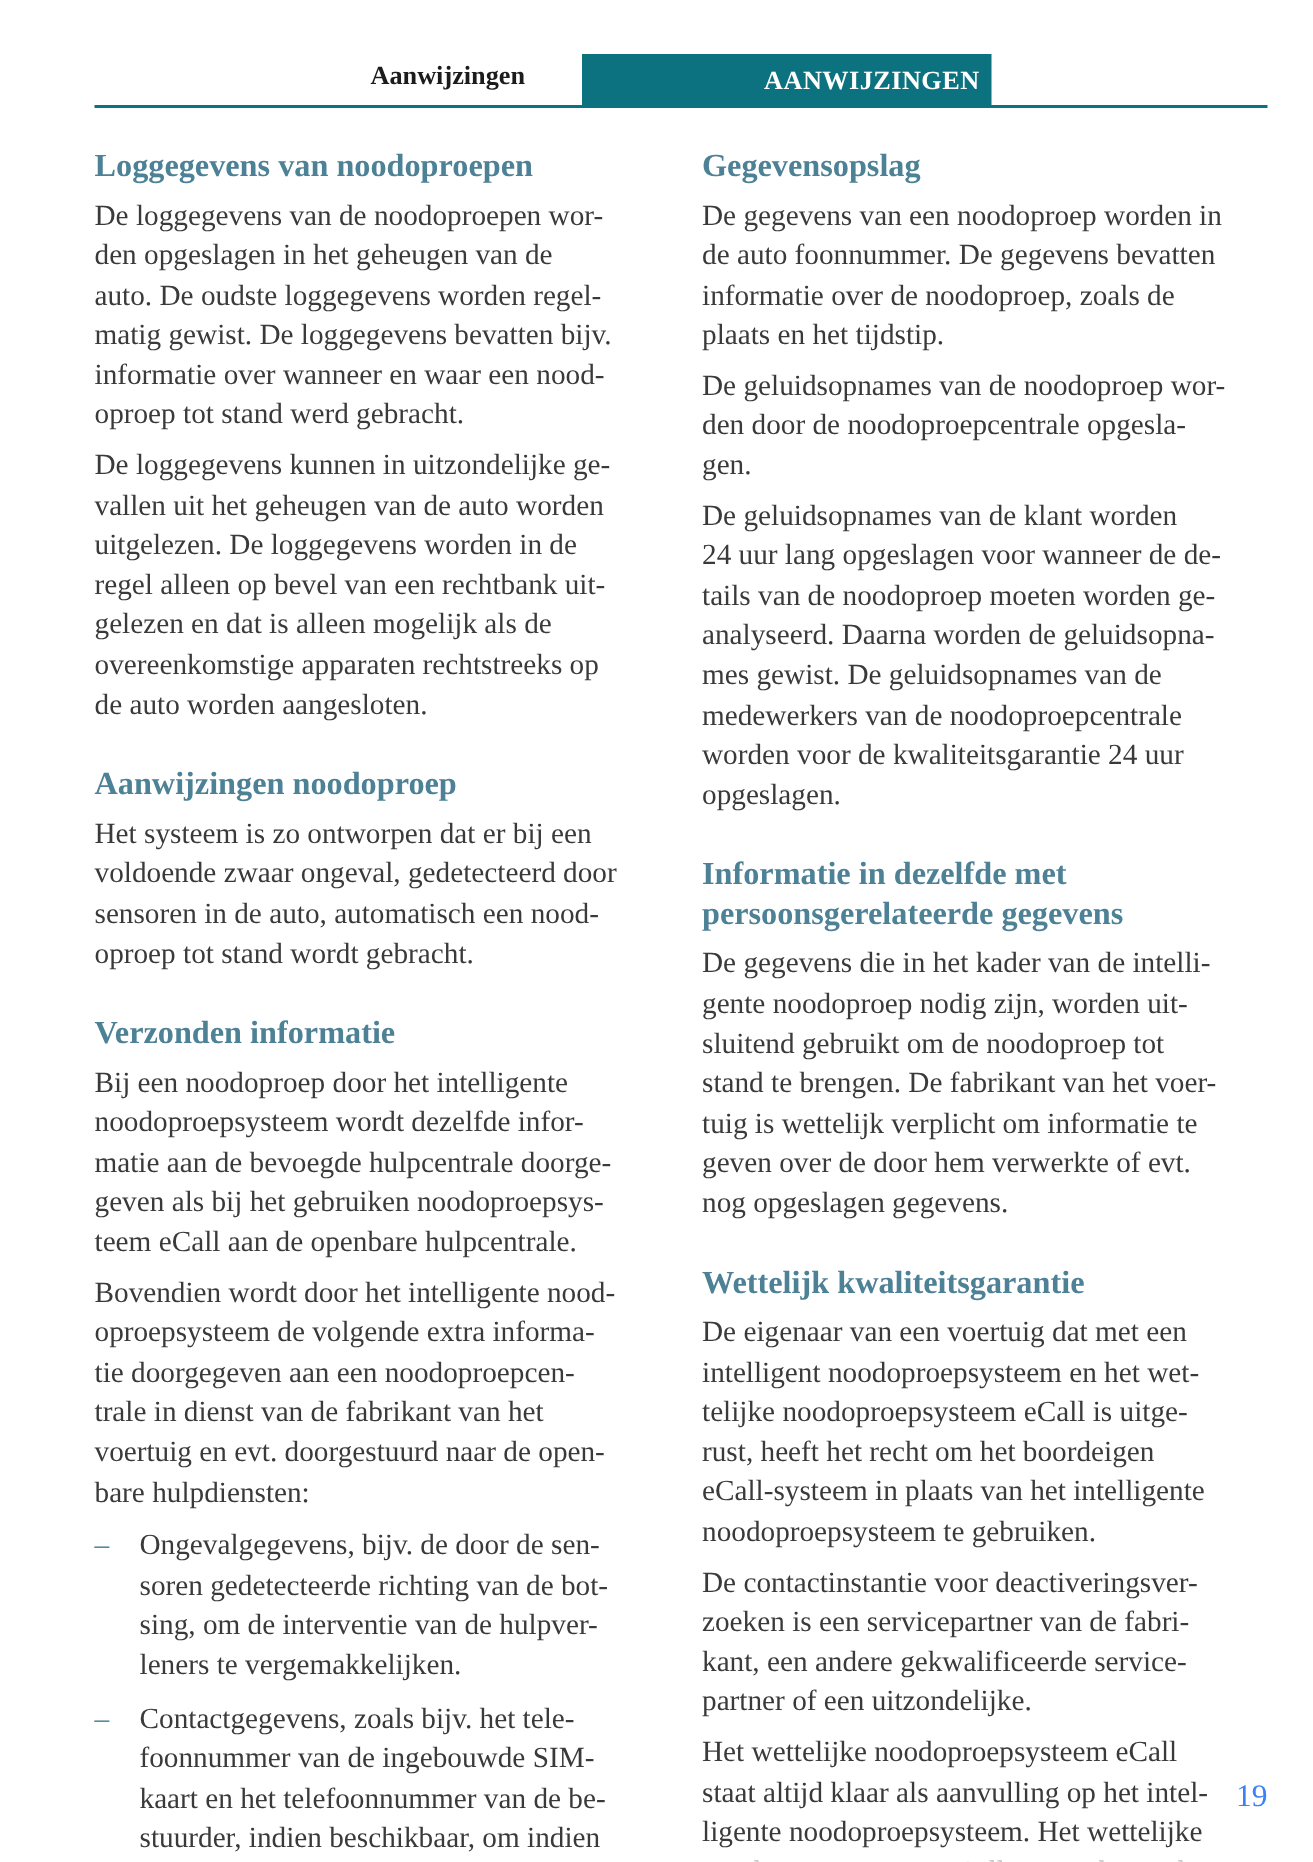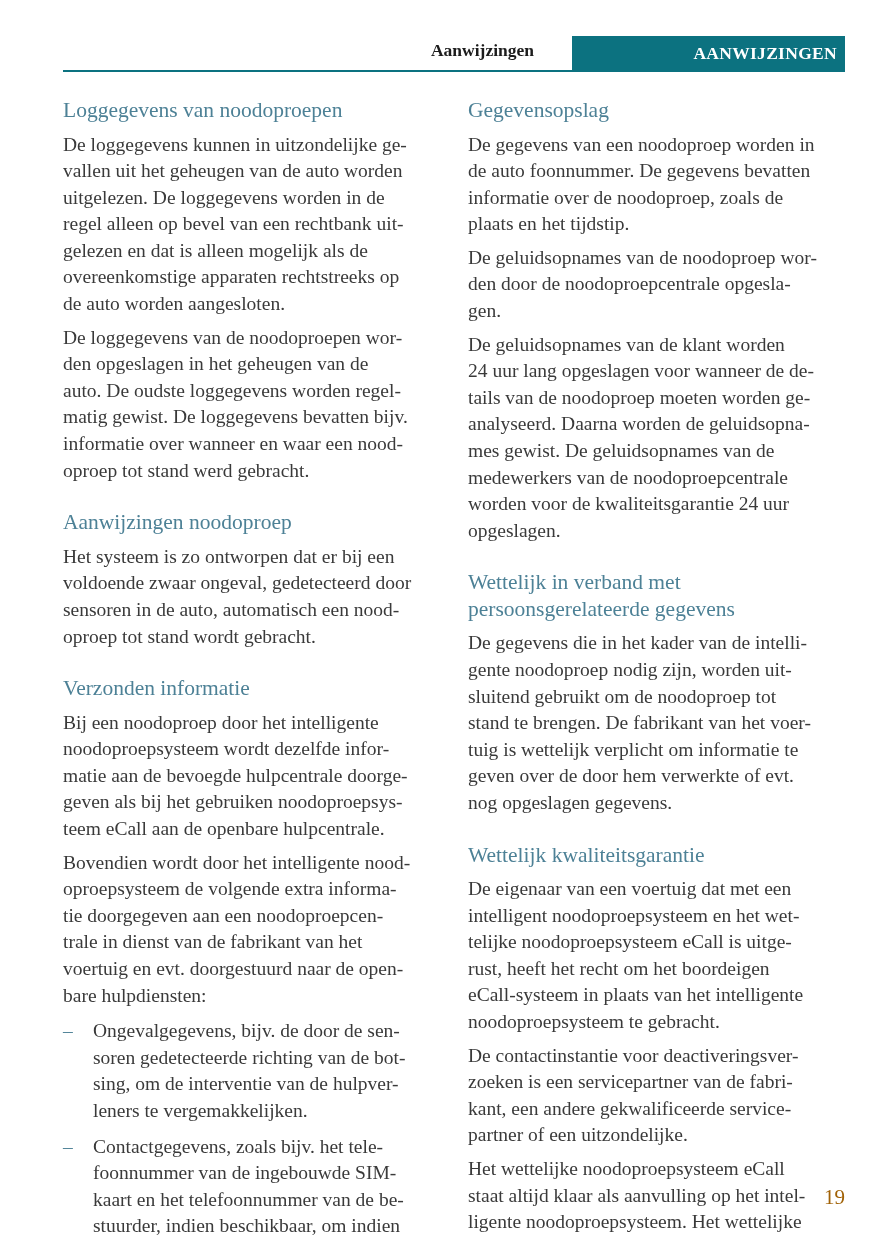--- a/index.html
+++ b/index.html
@@ -16,21 +16,21 @@
   
   .header {
     position: absolute;
     top: 0;
     left: 63px;
     width: 782px;
     height: 72px;
   }
   .header-inner {
     display: flex;
-    justify-content: flex-end;
+    justify-content: center;
     align-items: flex-end;
     height: 70px;
     gap: 25px;
   }
   .header-section-label {
     font-weight: bold;
     font-size: 17.5px;
     color: #1c1c1c;
     margin-right: 13px;
     padding-bottom: 9px;
@@ -58,21 +58,21 @@
     top: 97px;
     left: 63px;
     width: 782px;
     display: flex;
     gap: 29px;
   }
   .col { width: 376px; flex: none; }
   .section-heading {
     font-size: 21.5px;
     line-height: 26.5px;
-    font-weight: normal;
+    font-weight: bold;
     color: var(--heading, #4d8196);
     margin: 25px 0 8px 0;
     white-space: pre-line;
   }
   .section:first-child .section-heading { margin-top: 0; }
   .para {
     font-size: 19.5px;
     line-height: 26.6px;
     margin: 0 0 7px 0;
     white-space: pre-line;
@@ -89,21 +89,21 @@
     flex: none;
     color: var(--heading, #4d8196);
   }
   .bullet-text { flex: 1; white-space: pre-line; }
   
   .page-number {
     position: absolute;
     right: 30px;
     bottom: 31px;
     font-size: 21px;
-    color: #a16207;
+    color: #3b82f6;
   }
 </style>
 </head>
 <body>
 
 <div class="page">
 
   <div class="header">
     <div class="header-inner">
       <span class="header-section-label">Aanwijzingen</span>
@@ -111,33 +111,33 @@
     </div>
     <div class="header-rule"></div>
   </div>
 
   <div class="content">
 
     <div class="col">
 
       <div class="section">
         <h2 class="section-heading">Loggegevens van noodoproepen</h2>
+        <p class="para">De loggegevens van de noodoproepen wor-
+den opgeslagen in het geheugen van de
+auto. De oudste loggegevens worden regel-
+matig gewist. De loggegevens bevatten bijv.
+informatie over wanneer en waar een nood-
+oproep tot stand werd gebracht.</p>
         <p class="para">De loggegevens kunnen in uitzondelijke ge-
 vallen uit het geheugen van de auto worden
 uitgelezen. De loggegevens worden in de
 regel alleen op bevel van een rechtbank uit-
 gelezen en dat is alleen mogelijk als de
 overeenkomstige apparaten rechtstreeks op
 de auto worden aangesloten.</p>
-        <p class="para">De loggegevens van de noodoproepen wor-
-den opgeslagen in het geheugen van de
-auto. De oudste loggegevens worden regel-
-matig gewist. De loggegevens bevatten bijv.
-informatie over wanneer en waar een nood-
-oproep tot stand werd gebracht.</p>
       </div>
 
       <div class="section">
         <h2 class="section-heading">Aanwijzingen noodoproep</h2>
         <p class="para">Het systeem is zo ontworpen dat er bij een
 voldoende zwaar ongeval, gedetecteerd door
 sensoren in de auto, automatisch een nood-
 oproep tot stand wordt gebracht.</p>
       </div>
 
@@ -191,39 +191,39 @@
 24 uur lang opgeslagen voor wanneer de de-
 tails van de noodoproep moeten worden ge-
 analyseerd. Daarna worden de geluidsopna-
 mes gewist. De geluidsopnames van de
 medewerkers van de noodoproepcentrale
 worden voor de kwaliteitsgarantie 24 uur
 opgeslagen.</p>
       </div>
 
       <div class="section">
-        <h2 class="section-heading">Wettelijk in verband met
+        <h2 class="section-heading">Informatie in dezelfde met
 persoonsgerelateerde gegevens</h2>
         <p class="para">De gegevens die in het kader van de intelli-
 gente noodoproep nodig zijn, worden uit-
 sluitend gebruikt om de noodoproep tot
 stand te brengen. De fabrikant van het voer-
 tuig is wettelijk verplicht om informatie te
 geven over de door hem verwerkte of evt.
 nog opgeslagen gegevens.</p>
       </div>
 
       <div class="section">
         <h2 class="section-heading">Wettelijk kwaliteitsgarantie</h2>
         <p class="para">De eigenaar van een voertuig dat met een
 intelligent noodoproepsysteem en het wet-
 telijke noodoproepsysteem eCall is uitge-
 rust, heeft het recht om het boordeigen
 eCall-systeem in plaats van het intelligente
-noodoproepsysteem te gebracht.</p>
+noodoproepsysteem te gebruiken.</p>
         <p class="para">De contactinstantie voor deactiveringsver-
 zoeken is een servicepartner van de fabri-
 kant, een andere gekwalificeerde service-
 partner of een uitzondelijke.</p>
         <p class="para">Het wettelijke noodoproepsysteem eCall
 staat altijd klaar als aanvulling op het intel-
 ligente noodoproepsysteem. Het wettelijke
 noodoproepsysteem eCall neemt de noodop-
 roep over als het intelligente noodoproep-
 systeem om technische redenen niet zou</p>

